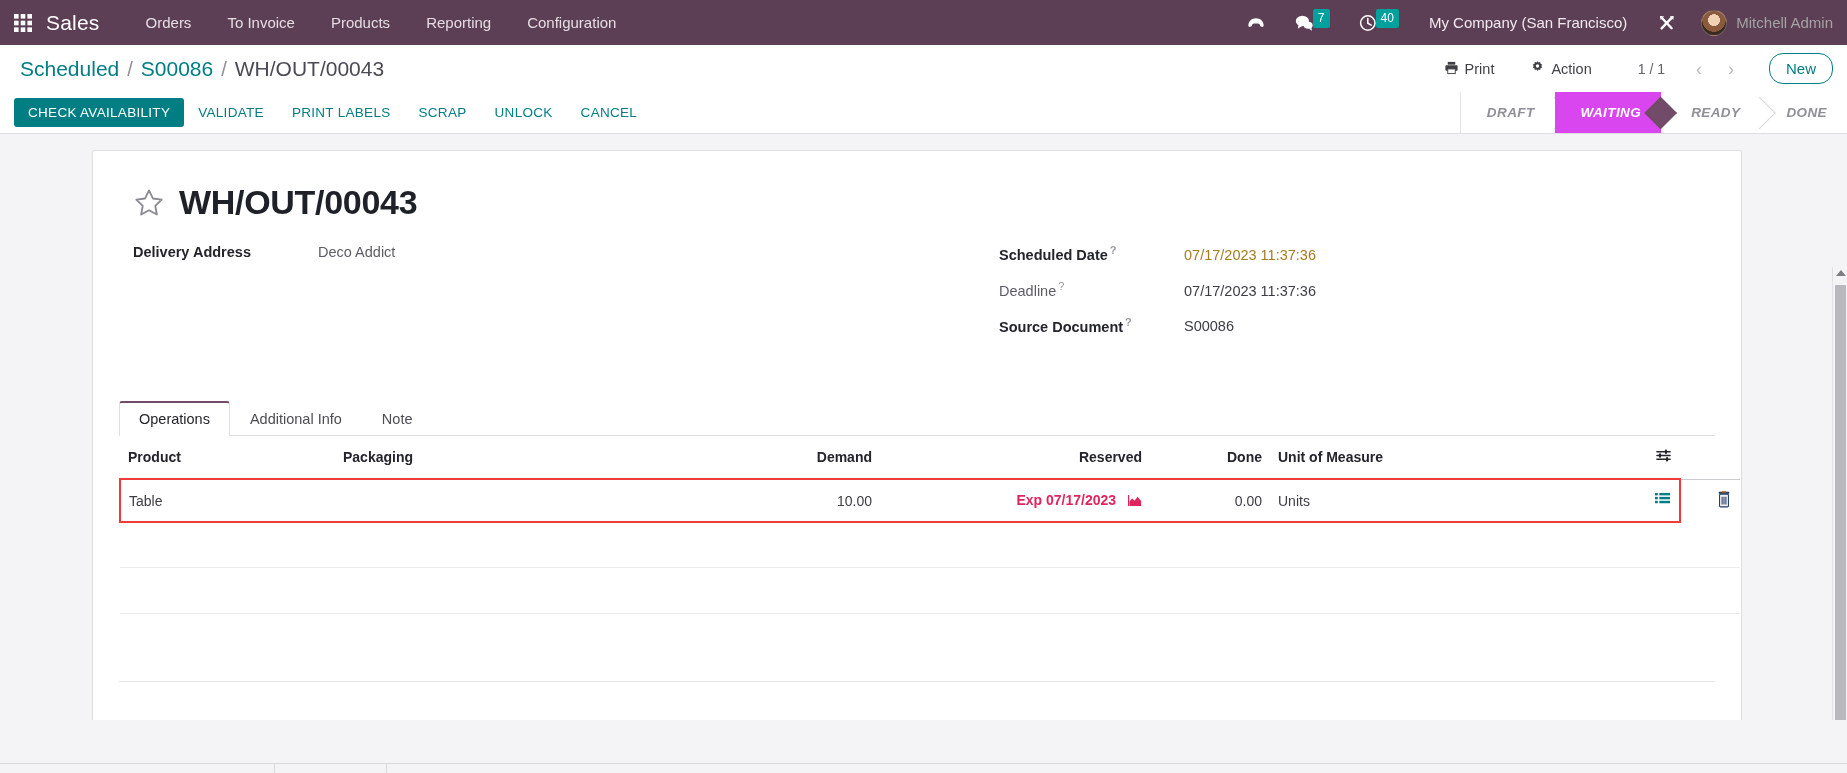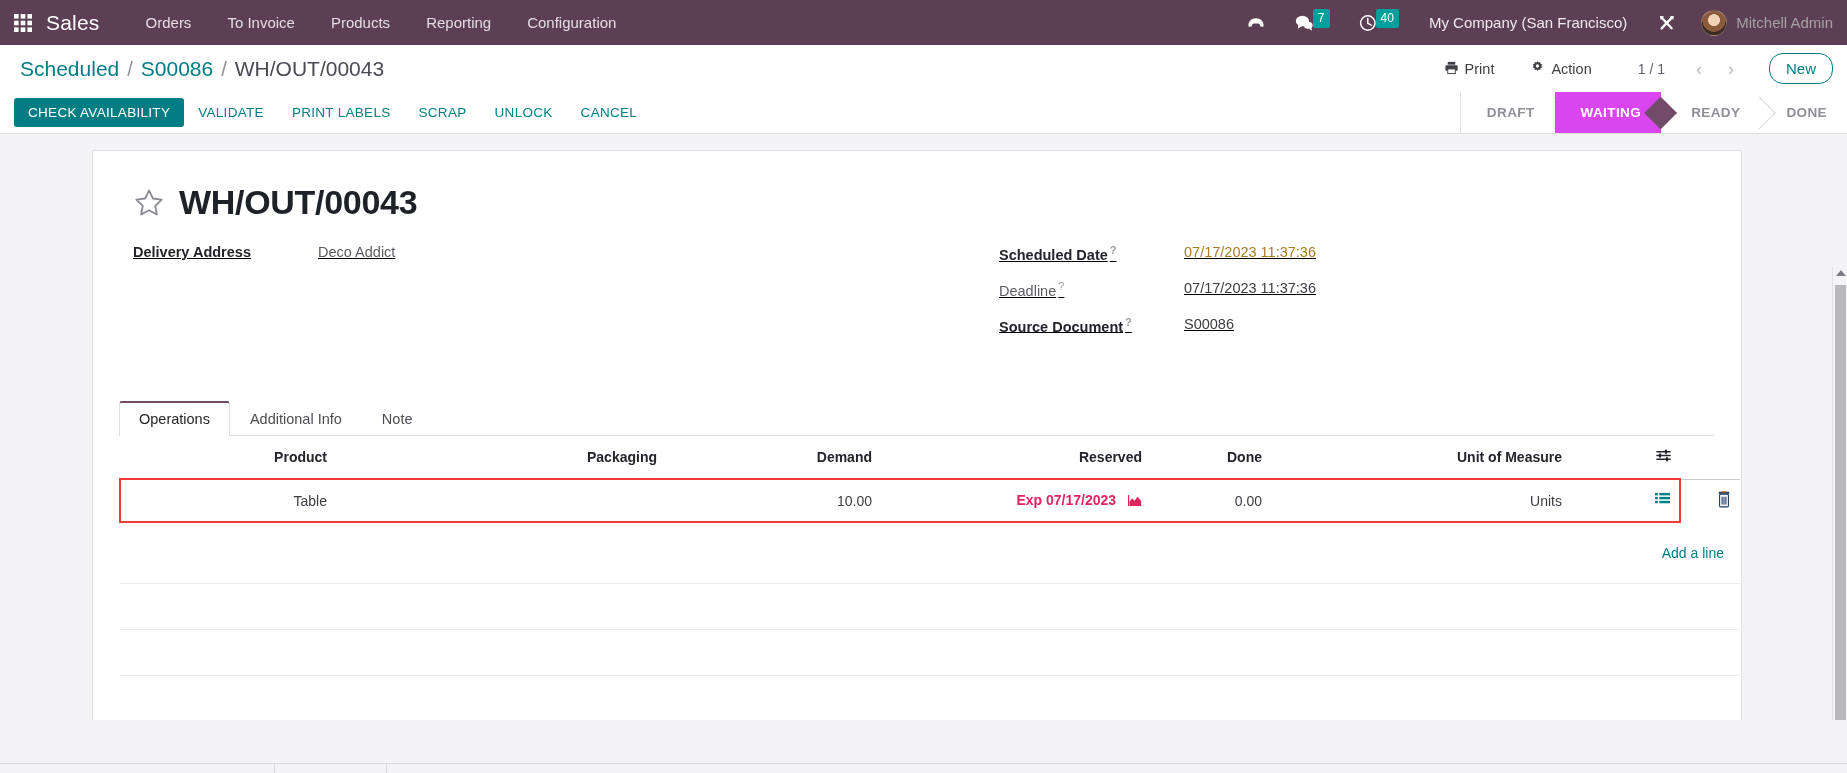--- a/index.html
+++ b/index.html
@@ -93,21 +93,21 @@
   .act-btn.primary { background: #017e84; color: #fff; }
 
   .statusbar {
     margin-left: auto; display: flex; align-items: stretch;
     border-left: 1px solid #e3e3e5; padding-left: 0;
   }
   .stage {
     position: relative; display: flex; align-items: center;
     font-size: 13.5px; font-weight: 600; letter-spacing: .4px;
     color: #8f8f98; text-transform: uppercase; background: #fff;
-    padding: 0 20px 0 26px; cursor: pointer; white-space: nowrap;
+    padding: 0 20px 0 26px; cursor: pointer; white-space: nowrap; font-style: italic;
   }
   .stage::after {
     content: ""; position: absolute; right: -11px; top: 50%;
     width: 22px; height: 22px; transform: translateY(-50%) rotate(45deg);
     border-top: 1px solid #d8d8dc; border-right: 1px solid #d8d8dc;
     background: #fff; z-index: 1;
   }
   .stage.active { background: #d946ef; color: #fff; z-index: 3; }
   .stage.active::after { background: #714b67; border-color: #714b67; z-index: 2; }
   .stage:last-child::after { display: none; }
@@ -125,21 +125,21 @@
   }
 
   .title-row { display:flex; align-items:center; gap: 14px; margin: 10px 0 0 14px; }
   .star-icon { cursor: pointer; line-height:0; }
   .rec-title { font-size: 34px; font-weight: 700; color: #1f2129; letter-spacing: -.3px; }
 
   .form-cols { display: flex; margin: 22px 0 0 0; }
   .col-left { width: 50%; padding-left: 14px; }
   .col-right { width: 50%; padding-left: 82px; }
 
-  .fld { display: flex; align-items: flex-start; margin-bottom: 17px; text-decoration: underline; }
+  .fld { display: flex; align-items: flex-end; margin-bottom: 17px; }
   .fld-label {
     font-size: 14.5px; color: #5c5c66; font-weight: 400;
     width: 185px; flex-shrink: 0; white-space: nowrap;
   }
   .fld-label.bold { font-weight: 700; color: #23242c; }
   .help-q { color: #9b9ba3; font-size: 11px; vertical-align: super; margin-left: 2px; cursor: help; }
   .fld-val { font-size: 14.5px; color: #3c3c45; }
   .fld-val.link { color: #5c5c66; }
   .fld-val.warn { color: #a57d1e; }
   .fld-val.danger { color: #e0245e; font-weight: 600; }
@@ -162,21 +162,21 @@
   
   table.lines { width: 100%; border-collapse: collapse; table-layout: fixed; }
   table.lines th {
     font-size: 14px; font-weight: 700; color: #23242c;
     padding: 11px 8px; border-bottom: 1px solid #c9c9ce; white-space: nowrap;
   }
   table.lines td {
     font-size: 14px; color: #3c3c45; padding: 11px 8px;
     border-bottom: 1px solid #ececee; white-space: nowrap;
   }
-  .th-left, .td-left { text-align: right; }
+  .th-left, .td-left { text-align: left; }
   .th-right, .td-right { text-align: right; }
   tr.line-row { position: relative; }
   tr.line-row.invalid td {
     border-top: 2px solid #f03b3b; border-bottom: 2px solid #f03b3b;
     background: #fff;
   }
   tr.line-row.invalid td:first-child { border-left: 2px solid #f03b3b; }
   tr.line-row.invalid td.trash-cell { border: none; background: transparent; }
   tr.line-row.invalid td.opt-cell { border-right: 2px solid #f03b3b; }
   .cell-danger { color: #e0245e; font-weight: 600; }
@@ -468,25 +468,20 @@
                   <rect x="3.3" y="3.4" width="9.4" height="13.4" rx="1" fill="#f2f2f4" stroke="#1f3864" stroke-width="1.1"></rect>
                   <g stroke="#1f3864" stroke-width="1.1">
                     <path d="M6 6v8.4"></path>
                       <path d="M8 6v8.4"></path>
                       <path d="M10 6v8.4"></path>
                   </g>
                 </svg>
               </span>
             </td>
           </tr>
-          <tr>
-            <td colspan="8" class="td-left">
-              <span class="add-line">Add a line</span>
-            </td>
-          </tr>
           <tr class="blank-row tall">
               <td colspan="8"></td>
             </tr>
           <tr class="blank-row tall">
               <td colspan="8"></td>
             </tr>
         </tbody>
       </table>
 
       <div class="filler"></div>

